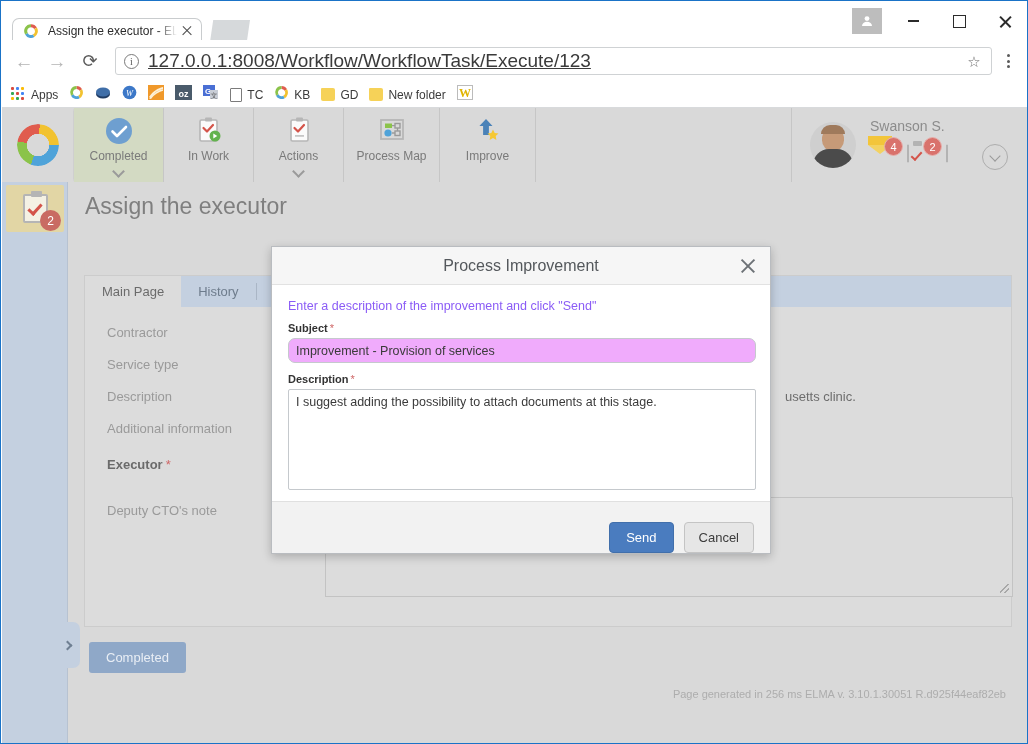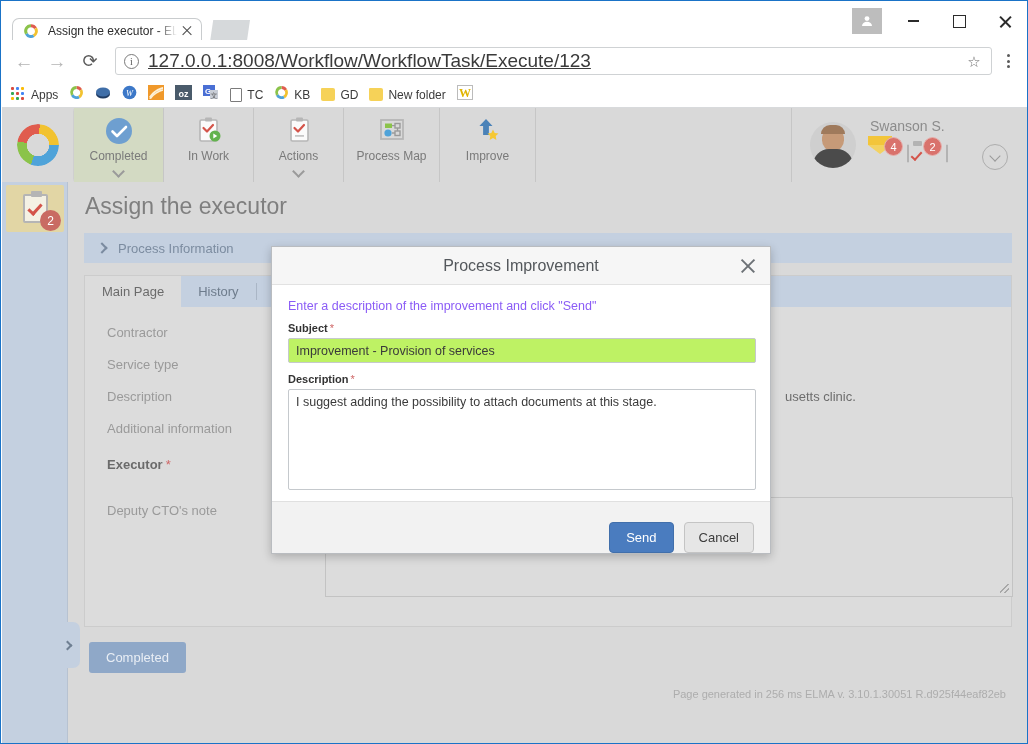--- a/index.html
+++ b/index.html
@@ -443,25 +443,25 @@
     width: 18px; height: 1.8px; background: #6c7176;
   }
   .modal-x::before { transform: rotate(45deg); }
   .modal-x::after  { transform: rotate(-45deg); }
   .modal-body { padding: 14px 16px 8px 16px; }
   .m-intro { font-size: 12.5px; color: #8b5cf6; margin-bottom: 9px; }
   .m-label { font-size: 11px; color: #333; font-weight: bold; margin-bottom: 4px; }
   .m-label .st { color: #cf6666; font-weight: normal; margin-left: 2px; }
   .m-input {
     width: 468px; height: 25px;
-    border: 1px solid #c5c9cd; border-radius: 2px;
+    border: 1px solid #c5c9cd; border-radius: 7px;
     padding: 0 7px;
     font-size: 12.5px; color: #3a3a3a;
     font-family: "Liberation Sans", sans-serif;
-    background: #bef264;
+    background: #f0abfc;
     margin-bottom: 10px;
     display: block;
   }
   .m-textarea {
     width: 468px; height: 101px;
     border: 1px solid #c5c9cd; border-radius: 2px;
     padding: 5px 7px;
     font-size: 12.5px; color: #3a3a3a;
     font-family: "Liberation Sans", sans-serif;
     background: #fff;
@@ -756,24 +756,20 @@
         <span class="rail-badge">2</span>
       </div>
       <div class="rail-handle">
           <i></i>
         </div>
     </div>
 
     <div class="content">
       <h1 class="h1">Assign the executor</h1>
 
-      <div class="procbar">
-        <span class="arrow"></span>
-        <span>Process Information</span>
-      </div>
 
       <div class="panel">
         <div class="tabsrow">
           <div class="ftab sel">
             <span>Main Page</span>
           </div>
           <div class="ftab">
             <span>History</span>
           </div>
           <div class="ftab-div"></div>

